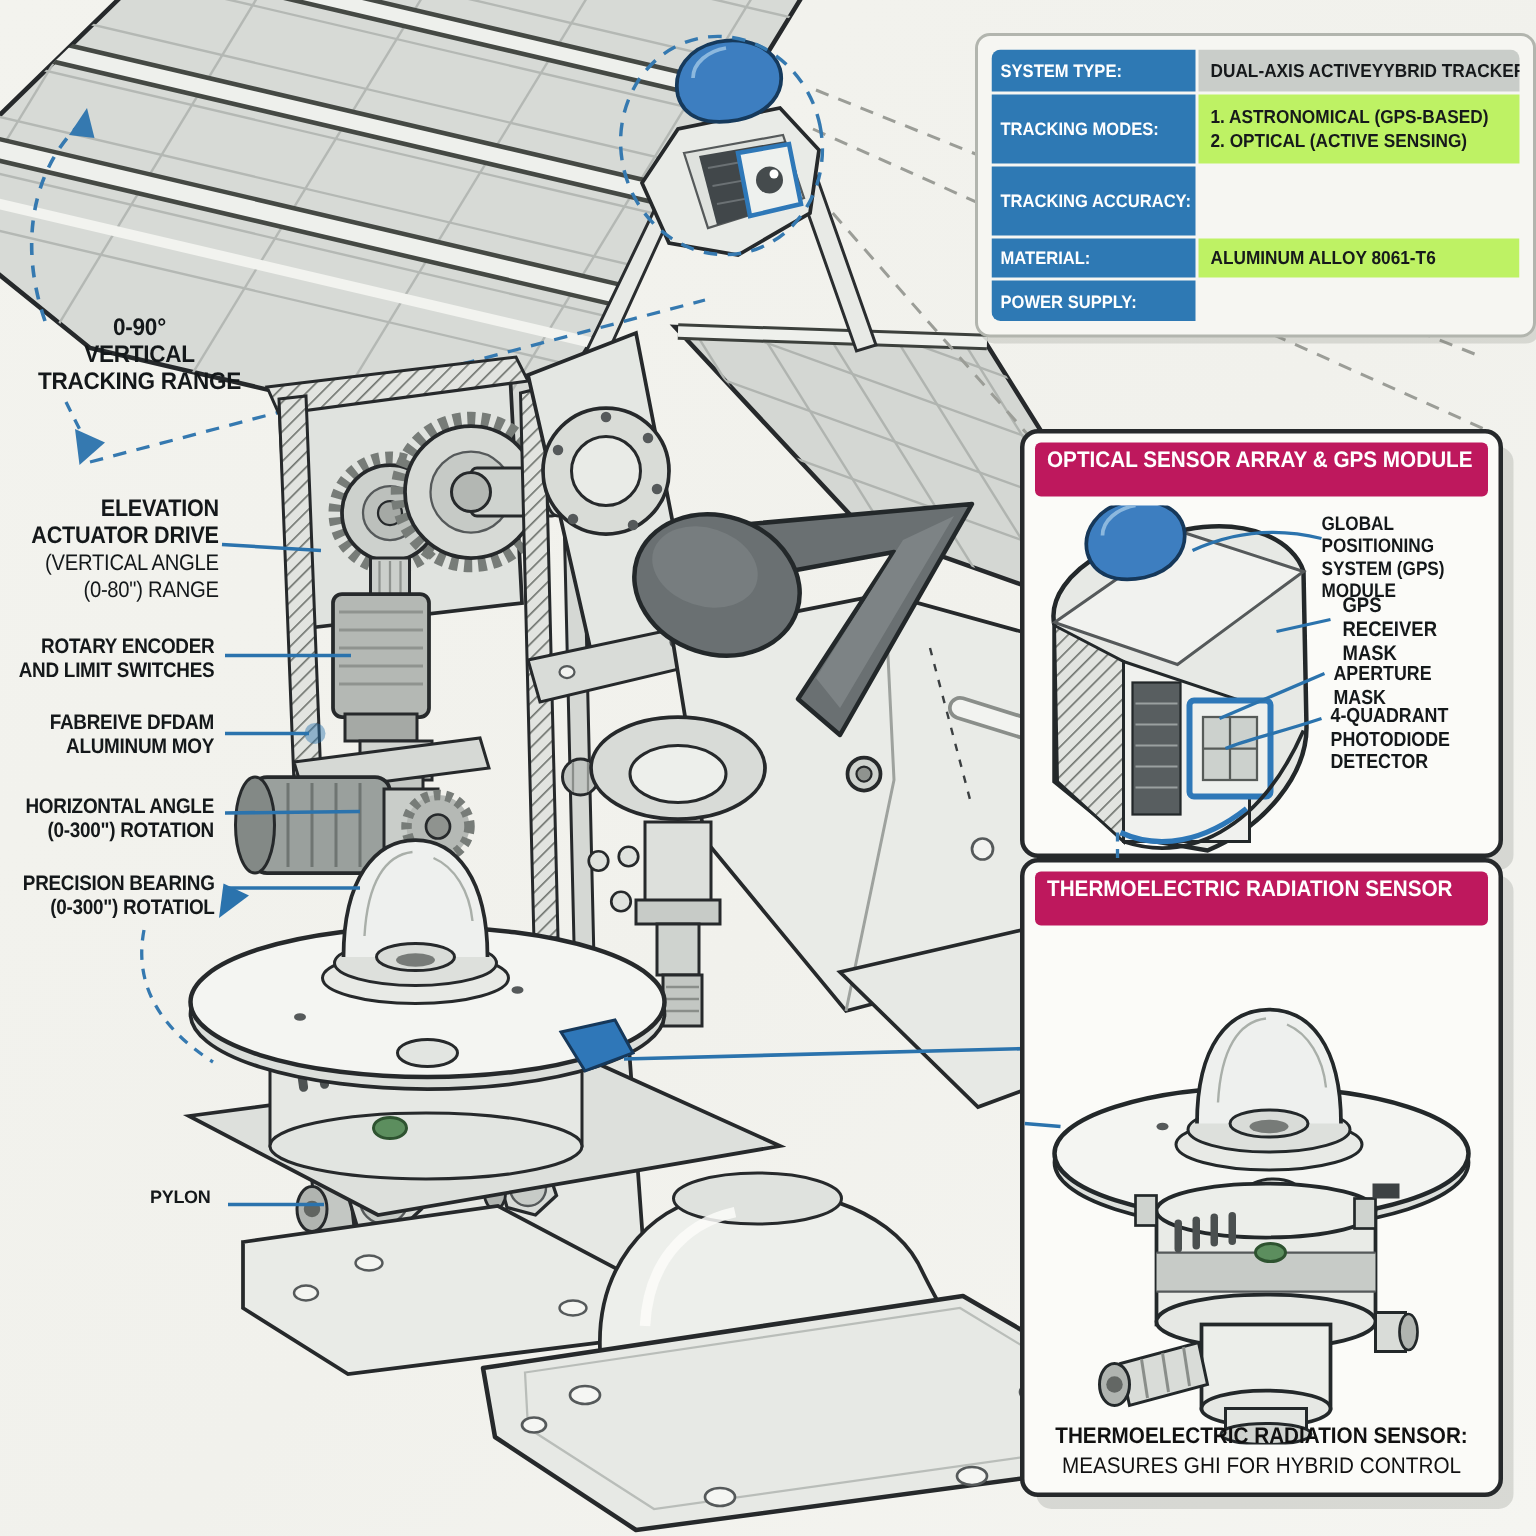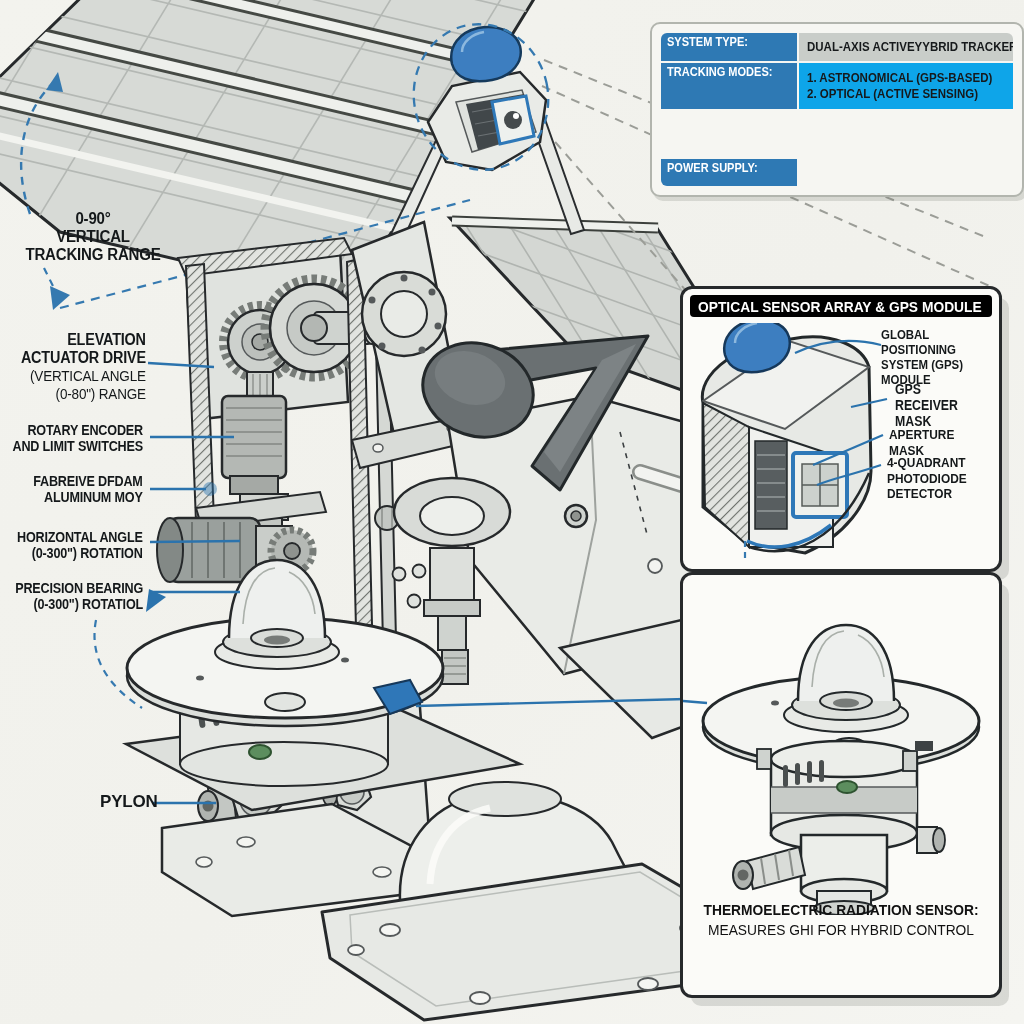--- a/index.html
+++ b/index.html
@@ -17,32 +17,32 @@
   .anch-l{text-align:left;transform:scaleX(.88);transform-origin:0 0}
   .b{font-weight:bold}.w400{font-weight:normal}
 
   
   .spec-outer{position:absolute;left:650px;top:22px;width:352px;z-index:10;
     background:#f6f6f2;border:2px solid #b2b5ae;border-radius:10px;padding:9px;
     box-shadow:3px 4px 0 rgba(120,124,116,.22)}
   .spec-table{display:flex;flex-direction:column;gap:2px;border-radius:6px;overflow:hidden}
   .spec-row{display:flex;gap:2px}
   .spec-label{width:124px;flex:none;background:#2e79b4;color:#fff;font-weight:bold;
-    font-size:12px;display:flex;padding:2px 6px}
-  .spec-value{flex:1;background:#0ea5e9;color:#16191b;font-weight:bold;font-size:12.5px;
+    font-size:12px;display:flex;align-items:center;padding:2px 6px}
+  .spec-value{flex:1;background:#bef264;color:#16191b;font-weight:bold;font-size:12.5px;
     display:flex;flex-direction:column;justify-content:center;padding:2px 8px;line-height:1.3}
   .spec-value.gray{background:#c9cdc9}
   .cx{display:inline-block;transform:scaleX(.92);transform-origin:0 50%;white-space:nowrap}
   .r0{height:28px}.r1{height:46px}.r2{height:46px}.r3{height:26px}.r4{height:26px}.r5{height:27px}
 
   
   .panel{position:absolute;z-index:10;background:#fbfbf8;border:3px solid #26292b;
     border-radius:12px;box-shadow:9px 10px 0 -2px rgba(150,153,145,.3)}
-  .panel-h{background:#000000;color:#fff;font-weight:bold;font-size:15px;
-    margin:6px 7px;padding:3px 8px 2px;border-radius:4px}
+  .panel-h{background:#be185d;color:#fff;font-weight:bold;font-size:15px;
+    margin:6px 7px;padding:3px 8px 16px;border-radius:4px}
   .panel-body{position:relative}
   .plabel{position:absolute;z-index:6;color:#14181a;line-height:1.16}
   .thermo-cap{position:absolute;left:0;right:0;bottom:12px;text-align:center;
     line-height:1.3;z-index:6;color:#111;transform:scaleX(.92)}
   .thermo-cap .c1{font-weight:bold;font-size:15px}
   .thermo-cap .c2{font-weight:normal;font-size:15px}
 </style>
 </head>
 <body>
 
@@ -362,21 +362,21 @@
 <div class="lbl anch-r b" style="right:881px;top:530px;font-size:14px">
   <span>HORIZONTAL ANGLE</span>
   <span>(0-300") ROTATION</span>
 </div>
 
 <div class="lbl anch-r b" style="right:881px;top:581px;font-size:14px">
   <span>PRECISION BEARING</span>
   <span>(0-300") ROTATIOL</span>
 </div>
 
-<div class="lbl b" style="left:100px;top:792px;font-size:17px">
+<div class="lbl b" style="left:100px;top:792px;font-size:12px">
   <span>PYLON</span>
 </div>
 
 <div class="spec-outer">
   <div class="spec-table">
     <div class="spec-row r0">
       <div class="spec-label">
             <span class="cx">SYSTEM TYPE:</span>
           </div>
       <div class="spec-value gray">
@@ -386,20 +386,31 @@
     <div class="spec-row r1">
       <div class="spec-label">
             <span class="cx">TRACKING MODES:</span>
           </div>
       <div class="spec-value">
         <span class="cx">1. ASTRONOMICAL (GPS-BASED)</span>
         <span class="cx">2. OPTICAL (ACTIVE SENSING)</span>
       </div>
     </div>
     <div class="spec-row r2">
+      <div class="spec-label">
+            <span class="cx">TRACKING ACCURACY:</span>
+          </div>
+    </div>
+    <div class="spec-row r3">
+      <div class="spec-label">
+            <span class="cx">MATERIAL:</span>
+          </div>
+      <div class="spec-value">
+            <span class="cx">ALUMINUM ALLOY 8061-T6</span>
+          </div>
     </div>
     <div class="spec-row r5">
       <div class="spec-label">
             <span class="cx">POWER SUPPLY:</span>
           </div>
     </div>
   </div>
 </div>
 
 <div class="panel" style="left:680px;top:286px;width:316px;height:280px">
@@ -453,20 +464,21 @@
     </div>
     <div class="plabel anch-l b" style="left:204px;top:132px;font-size:13.5px">
       <span style="display:block">4-QUADRANT</span>
       <span style="display:block">PHOTODIODE</span>
       <span style="display:block">DETECTOR</span>
     </div>
   </div>
 </div>
 
 <div class="panel" style="left:680px;top:572px;width:316px;height:420px">
+  <div class="panel-h"><span class="cx">THERMOELECTRIC RADIATION SENSOR</span></div>
   <div class="panel-body" style="height:376px">
     <svg width="310" height="340" viewBox="0 0 310 340" style="position:absolute;left:0;top:0">
       <line x1="0" y1="126" x2="24" y2="128" stroke="#2b73ad" stroke-width="2.4"></line>
       <ellipse cx="158" cy="152" rx="138" ry="44" fill="#dde0dc" stroke="#23282a" stroke-width="2.5"></ellipse>
       <ellipse cx="158" cy="146" rx="138" ry="44" fill="#f4f5f2" stroke="#23282a" stroke-width="3"></ellipse>
       <ellipse cx="92" cy="128" rx="4" ry="2.5" fill="#55595a"></ellipse>
       <ellipse cx="185" cy="122" rx="4" ry="2.5" fill="#55595a"></ellipse>
       <ellipse cx="166" cy="172" rx="18" ry="9" fill="#e2e5e1" stroke="#23282a" stroke-width="2"></ellipse>
       <ellipse cx="163" cy="140" rx="62" ry="17" fill="#e8eae6" stroke="#23282a" stroke-width="2"></ellipse>
       <ellipse cx="163" cy="130" rx="54" ry="15" fill="#dde0dc" stroke="#23282a" stroke-width="2"></ellipse>

